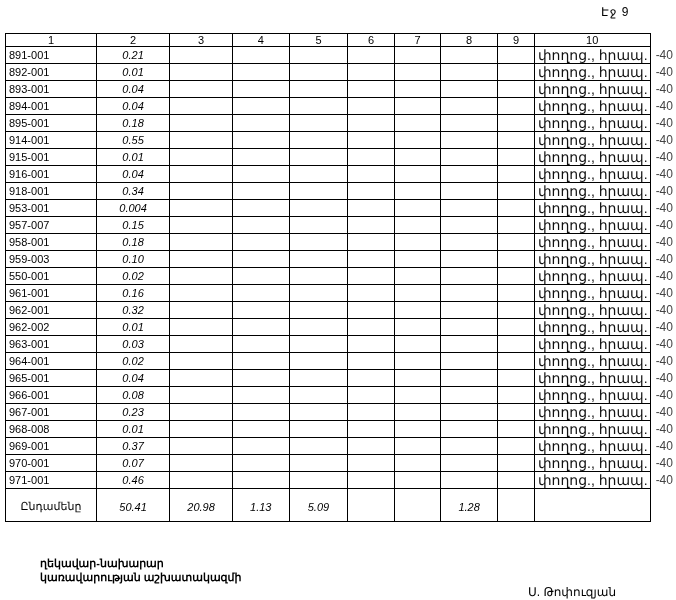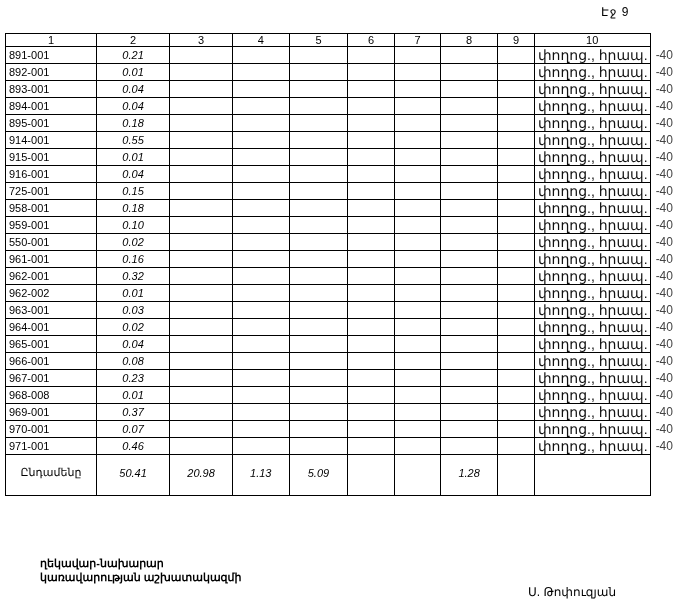--- a/index.html
+++ b/index.html
@@ -39,21 +39,21 @@
   .doc-table td.margin-cell, .doc-table th.margin-cell {
     border: none;
     font-size: 12px;
     color: #444;
     padding-left: 5px;
     text-align: center;
   }
   .doc-table tr.total-row td {
     height: 24px;
     vertical-align: bottom;
-    padding-bottom: 16px;
+    padding-bottom: 8px;
   }
   .doc-table td.total-label { text-align: center; }
   .footer {
     position: absolute; left: 40px; top: 556px;
     font-size: 11px; font-weight: bold; line-height: 14px;
   }
   .signature {
     position: absolute; left: 528px; top: 585px;
     font-size: 12px;
   }
@@ -191,21 +191,47 @@
         <td></td>
         <td></td>
         <td></td>
         <td></td>
         <td></td>
         <td></td>
         <td class="note">փողոց., հրապ.</td>
         <td class="margin-cell">-40</td>
       </tr>
       <tr>
-        <td class="code">725-001</td>
+        <td class="code">918-001</td>
+        <td class="val">0.34</td>
+        <td></td>
+        <td></td>
+        <td></td>
+        <td></td>
+        <td></td>
+        <td></td>
+        <td></td>
+        <td class="note">փողոց., հրապ.</td>
+        <td class="margin-cell">-40</td>
+      </tr>
+      <tr>
+        <td class="code">953-001</td>
+        <td class="val">0.004</td>
+        <td></td>
+        <td></td>
+        <td></td>
+        <td></td>
+        <td></td>
+        <td></td>
+        <td></td>
+        <td class="note">փողոց., հրապ.</td>
+        <td class="margin-cell">-40</td>
+      </tr>
+      <tr>
+        <td class="code">957-007</td>
         <td class="val">0.15</td>
         <td></td>
         <td></td>
         <td></td>
         <td></td>
         <td></td>
         <td></td>
         <td></td>
         <td class="note">փողոց., հրապ.</td>
         <td class="margin-cell">-40</td>
@@ -217,21 +243,21 @@
         <td></td>
         <td></td>
         <td></td>
         <td></td>
         <td></td>
         <td></td>
         <td class="note">փողոց., հրապ.</td>
         <td class="margin-cell">-40</td>
       </tr>
       <tr>
-        <td class="code">959-001</td>
+        <td class="code">959-003</td>
         <td class="val">0.10</td>
         <td></td>
         <td></td>
         <td></td>
         <td></td>
         <td></td>
         <td></td>
         <td></td>
         <td class="note">փողոց., հրապ.</td>
         <td class="margin-cell">-40</td>

